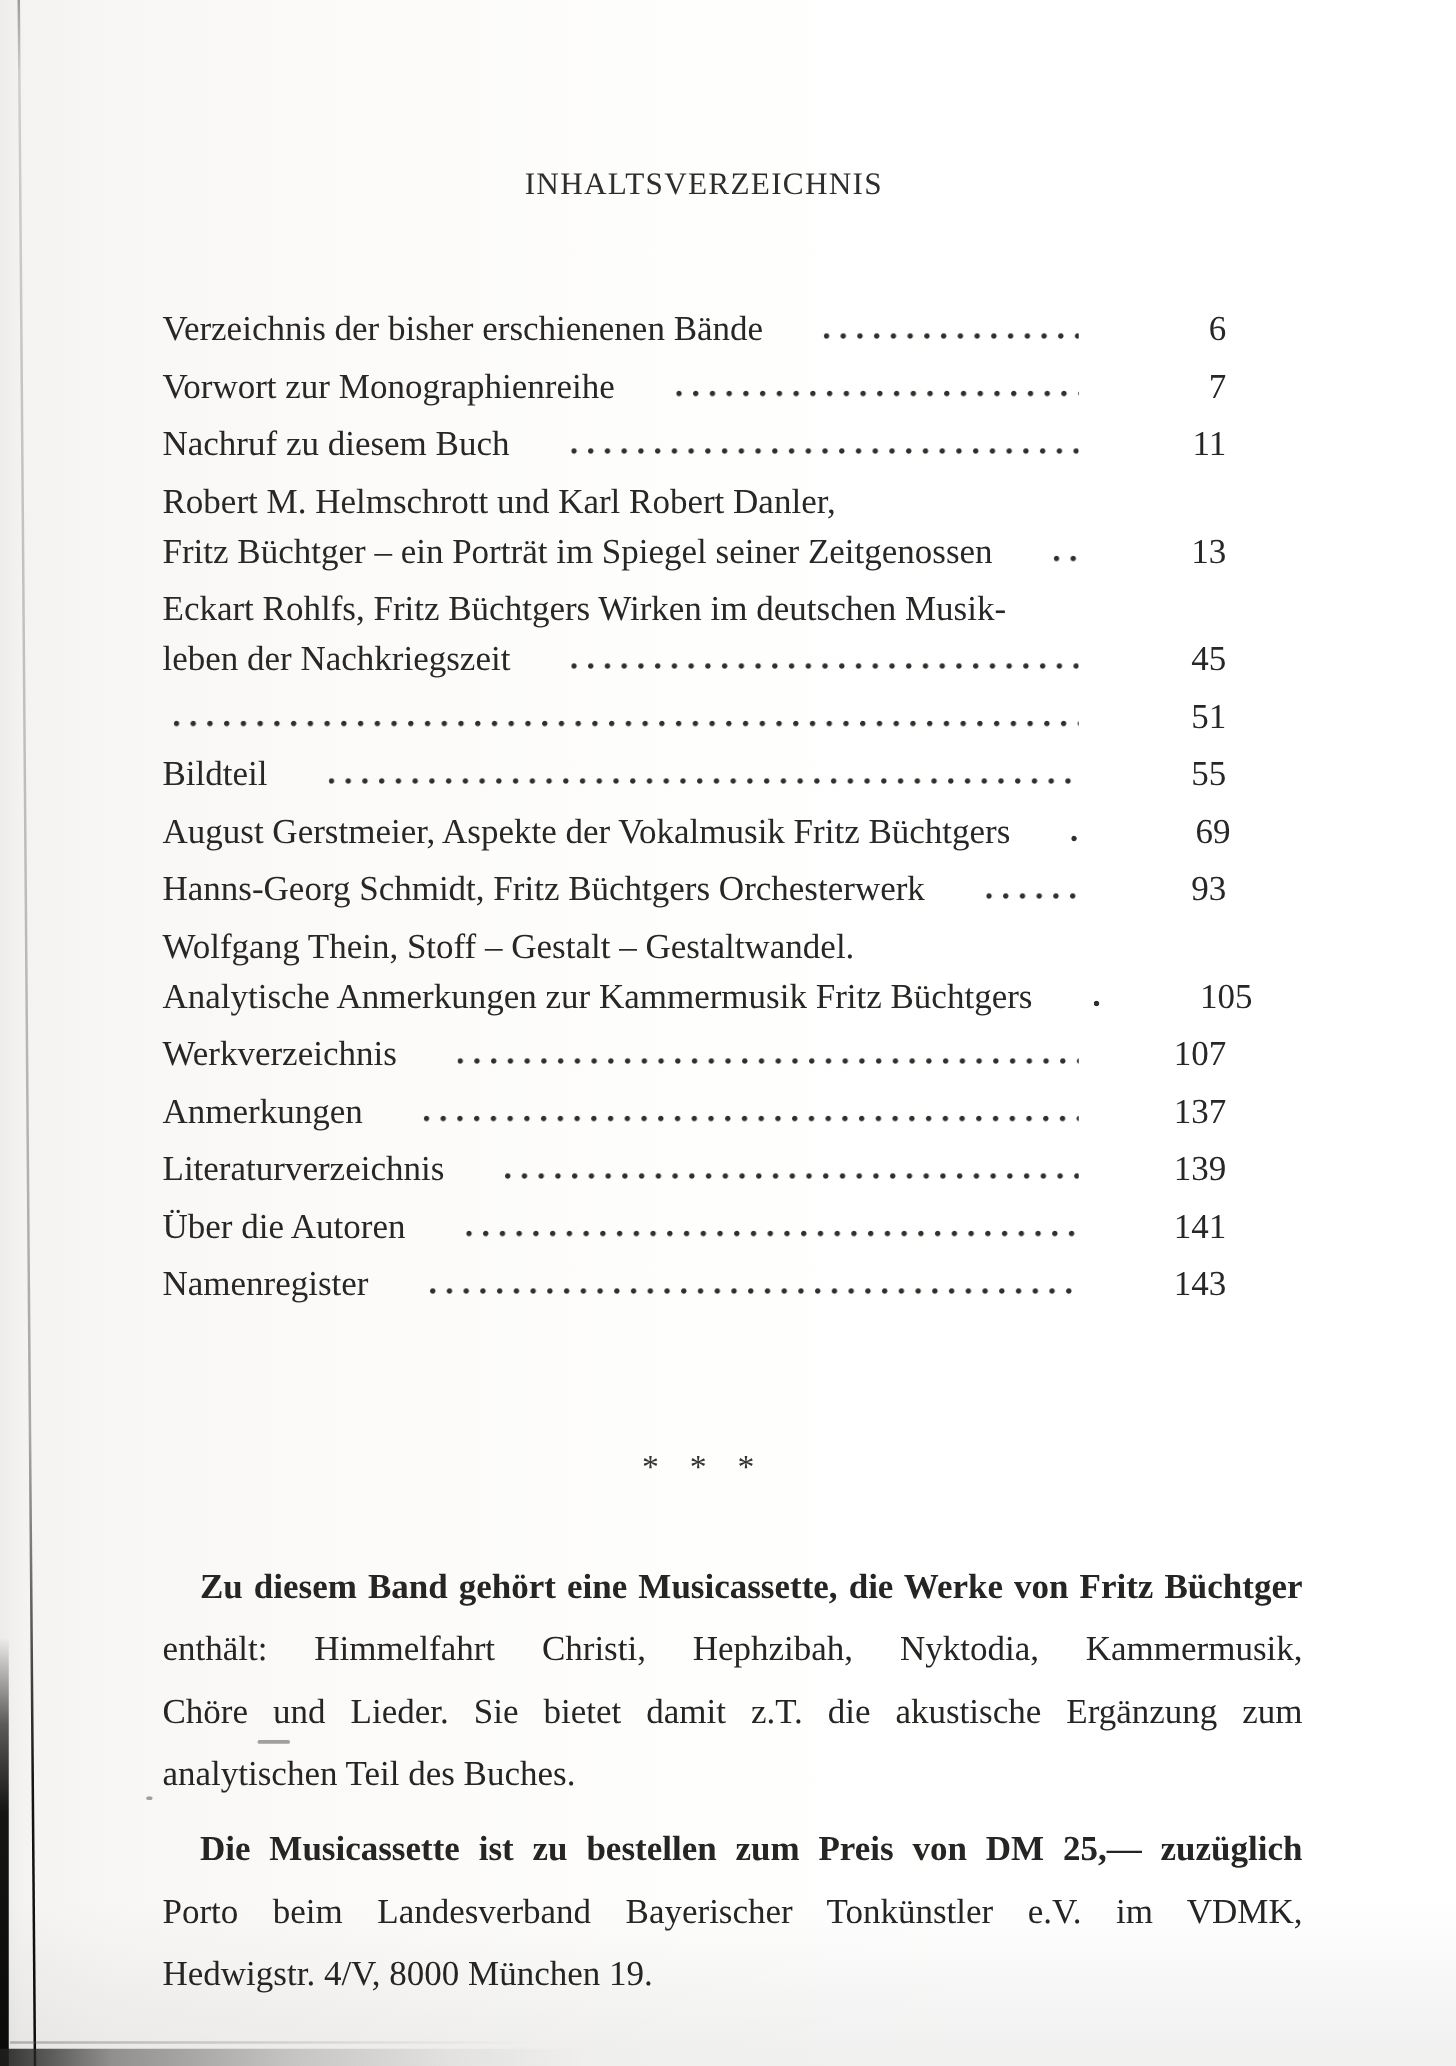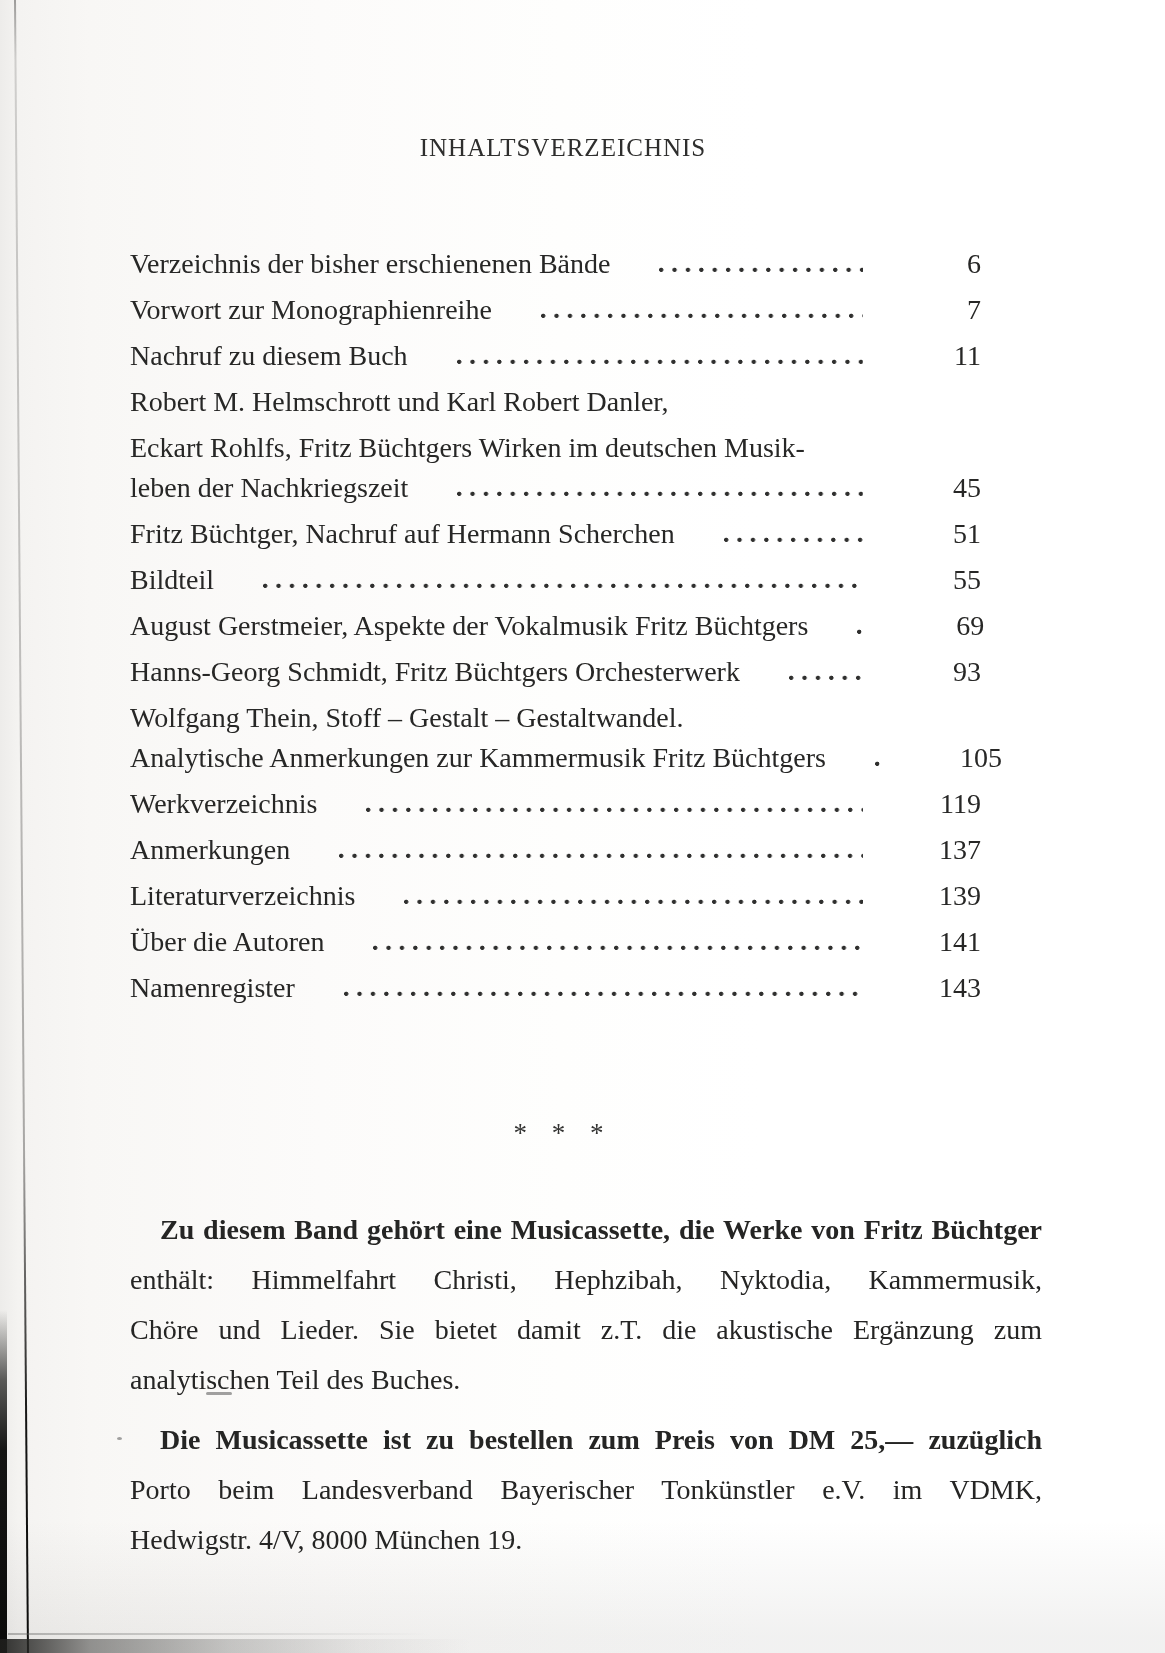--- a/index.html
+++ b/index.html
@@ -150,32 +150,36 @@
       </div>
       <div class="toc-entry">
         <div class="toc-line toc-row">
           <span class="toc-text">Nachruf zu diesem Buch</span>
           <span class="dots"></span>
           <span class="pnum">11</span>
         </div>
       </div>
       <div class="toc-entry">
         <div class="toc-line">Robert M. Helmschrott und Karl Robert Danler,</div>
+        <div class="toc-line toc-row">
+          <span class="toc-text">Fritz Büchtger – ein Porträt im Spiegel seiner Zeitgenossen</span>
+          <span class="dots"></span>
+          <span class="pnum">13</span>
+        </div>
       </div>
       <div class="toc-entry">
         <div class="toc-line">Eckart Rohlfs, Fritz Büchtgers Wirken im deutschen Musik-</div>
         <div class="toc-line toc-row">
           <span class="toc-text">leben der Nachkriegszeit</span>
           <span class="dots"></span>
           <span class="pnum">45</span>
         </div>
       </div>
       <div class="toc-entry">
         <div class="toc-line toc-row">
-          <span class="toc-text">Fritz Büchtger, Nachruf auf Hermann Scherchen</span>
           <span class="dots"></span>
           <span class="pnum">51</span>
         </div>
       </div>
       <div class="toc-entry">
         <div class="toc-line toc-row">
           <span class="toc-text">Bildteil</span>
           <span class="dots"></span>
           <span class="pnum">55</span>
         </div>
@@ -199,21 +203,21 @@
         <div class="toc-line toc-row">
           <span class="toc-text">Analytische Anmerkungen zur Kammermusik Fritz Büchtgers</span>
           <span class="dots"></span>
           <span class="pnum">105</span>
         </div>
       </div>
       <div class="toc-entry">
         <div class="toc-line toc-row">
           <span class="toc-text">Werkverzeichnis</span>
           <span class="dots"></span>
-          <span class="pnum">119</span>
+          <span class="pnum">107</span>
         </div>
       </div>
       <div class="toc-entry">
         <div class="toc-line toc-row">
           <span class="toc-text">Anmerkungen</span>
           <span class="dots"></span>
           <span class="pnum">137</span>
         </div>
       </div>
       <div class="toc-entry">

